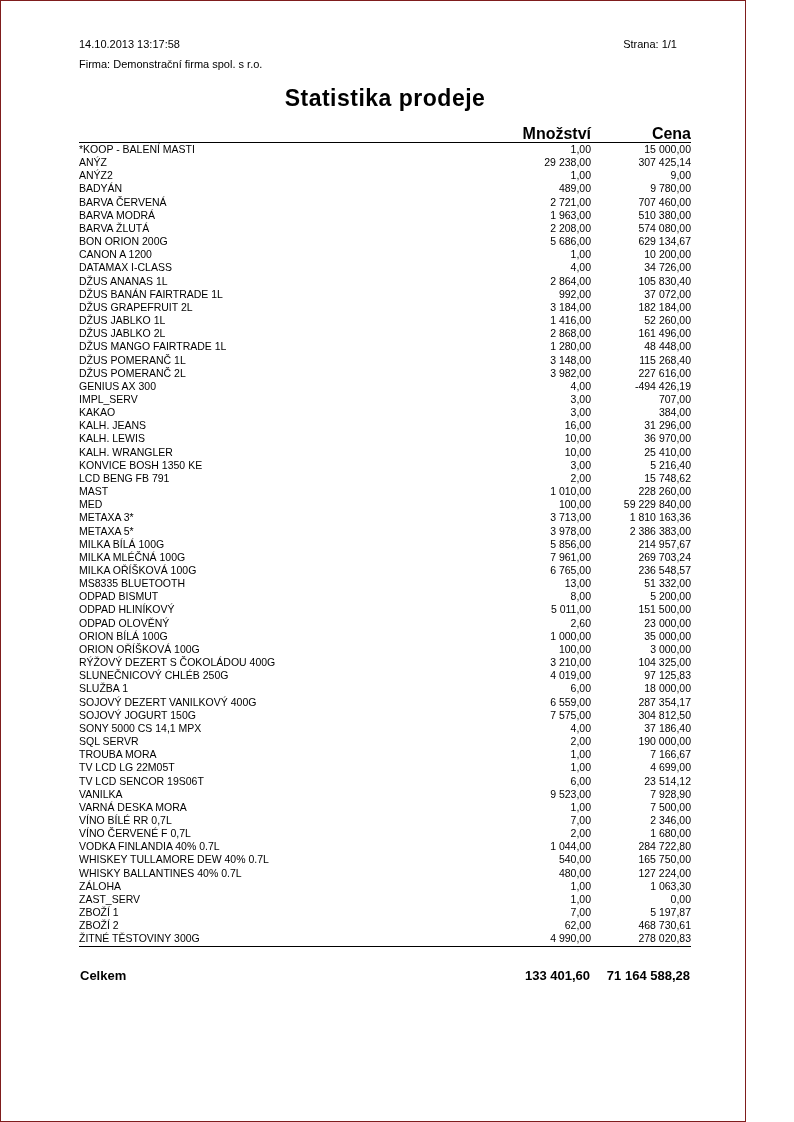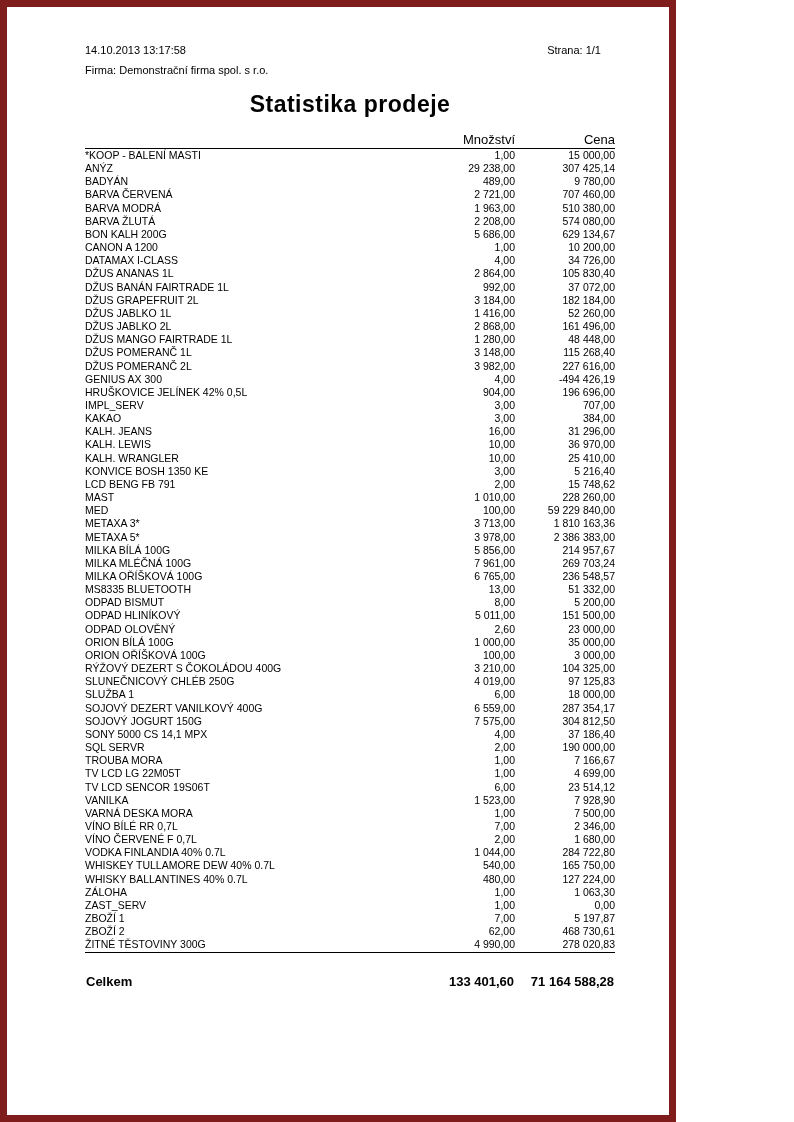--- a/index.html
+++ b/index.html
@@ -1,24 +1,24 @@
 <!DOCTYPE html>
 <html><head>
 <meta charset="utf-8">
 <style>
   html, body {
     margin: 0;
     padding: 0;
     background: #ffffff;
   }
   .page {
-    width: 676px;
+    width: 746px;
     height: 1122px;
     box-sizing: border-box;
-    border: 7px solid #7f1d1d;
+    border: 1px solid #7f1d1d;
     background: #ffffff;
     color: #000000;
     font-family: "Liberation Sans", "DejaVu Sans", sans-serif;
     overflow: hidden;
   }
   .content {
     padding: 36px 54px 0 78px;
   }
   .header-row {
     display: flex;
@@ -47,22 +47,22 @@
   table.sales {
     width: 100%;
     border-collapse: collapse;
     margin-top: 16px;
     table-layout: fixed;
   }
   table.sales col.c-name { width: auto; }
   table.sales col.c-qty  { width: 135px; }
   table.sales col.c-price{ width: 100px; }
   table.sales thead th {
-    font-size: 13px;
-    font-weight: normal;
+    font-size: 16px;
+    font-weight: bold;
     text-align: right;
     padding: 0 0 2px 0;
     border-bottom: 1px solid #000000;
     line-height: 13px;
   }
   table.sales thead th.name-col { text-align: left; }
   table.sales tbody td {
     font-size: 10.5px;
     line-height: 13.15px;
     padding: 0;
@@ -114,41 +114,46 @@
             <td>*KOOP - BALENÍ MASTI</td>
             <td class="num">1,00</td>
             <td class="num">15 000,00</td>
           </tr>
           <tr>
             <td>ANÝZ</td>
             <td class="num">29 238,00</td>
             <td class="num">307 425,14</td>
           </tr>
           <tr>
+            <td>ANÝZ2</td>
+            <td class="num">1,00</td>
+            <td class="num">9,00</td>
+          </tr>
+          <tr>
             <td>BADYÁN</td>
             <td class="num">489,00</td>
             <td class="num">9 780,00</td>
           </tr>
           <tr>
             <td>BARVA ČERVENÁ</td>
             <td class="num">2 721,00</td>
             <td class="num">707 460,00</td>
           </tr>
           <tr>
             <td>BARVA MODRÁ</td>
             <td class="num">1 963,00</td>
             <td class="num">510 380,00</td>
           </tr>
           <tr>
             <td>BARVA ŽLUTÁ</td>
             <td class="num">2 208,00</td>
             <td class="num">574 080,00</td>
           </tr>
           <tr>
-            <td>BON KALH 200G</td>
+            <td>BON ORION 200G</td>
             <td class="num">5 686,00</td>
             <td class="num">629 134,67</td>
           </tr>
           <tr>
             <td>CANON A 1200</td>
             <td class="num">1,00</td>
             <td class="num">10 200,00</td>
           </tr>
           <tr>
             <td>DATAMAX I-CLASS</td>
@@ -194,25 +199,20 @@
             <td>DŽUS POMERANČ 2L</td>
             <td class="num">3 982,00</td>
             <td class="num">227 616,00</td>
           </tr>
           <tr>
             <td>GENIUS AX 300</td>
             <td class="num">4,00</td>
             <td class="num">-494 426,19</td>
           </tr>
           <tr>
-            <td>HRUŠKOVICE JELÍNEK 42% 0,5L</td>
-            <td class="num">904,00</td>
-            <td class="num">196 696,00</td>
-          </tr>
-          <tr>
             <td>IMPL_SERV</td>
             <td class="num">3,00</td>
             <td class="num">707,00</td>
           </tr>
           <tr>
             <td>KAKAO</td>
             <td class="num">3,00</td>
             <td class="num">384,00</td>
           </tr>
           <tr>
@@ -350,21 +350,21 @@
             <td class="num">1,00</td>
             <td class="num">4 699,00</td>
           </tr>
           <tr>
             <td>TV LCD SENCOR 19S06T</td>
             <td class="num">6,00</td>
             <td class="num">23 514,12</td>
           </tr>
           <tr>
             <td>VANILKA</td>
-            <td class="num">1 523,00</td>
+            <td class="num">9 523,00</td>
             <td class="num">7 928,90</td>
           </tr>
           <tr>
             <td>VARNÁ DESKA MORA</td>
             <td class="num">1,00</td>
             <td class="num">7 500,00</td>
           </tr>
           <tr>
             <td>VÍNO BÍLÉ RR 0,7L</td>
             <td class="num">7,00</td>

